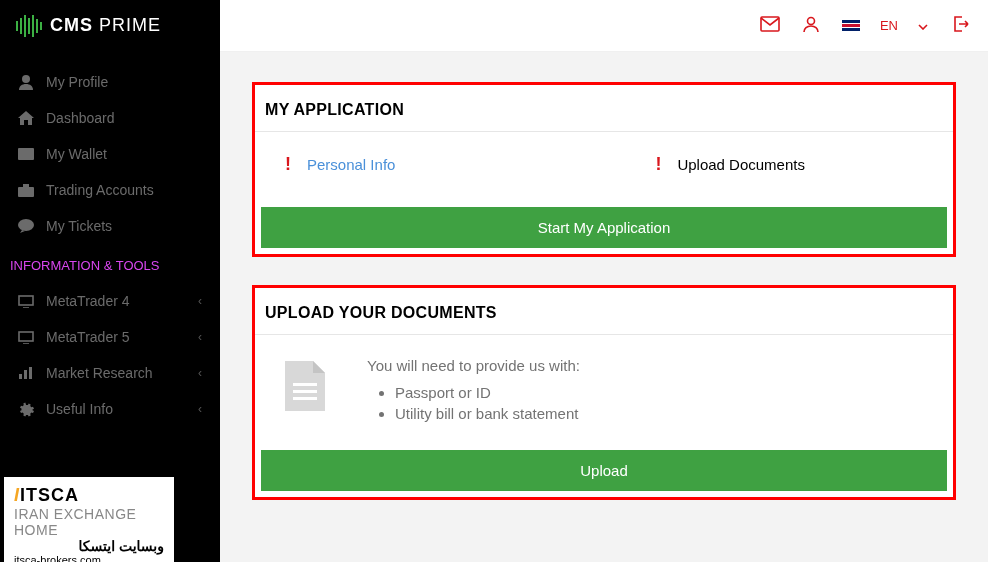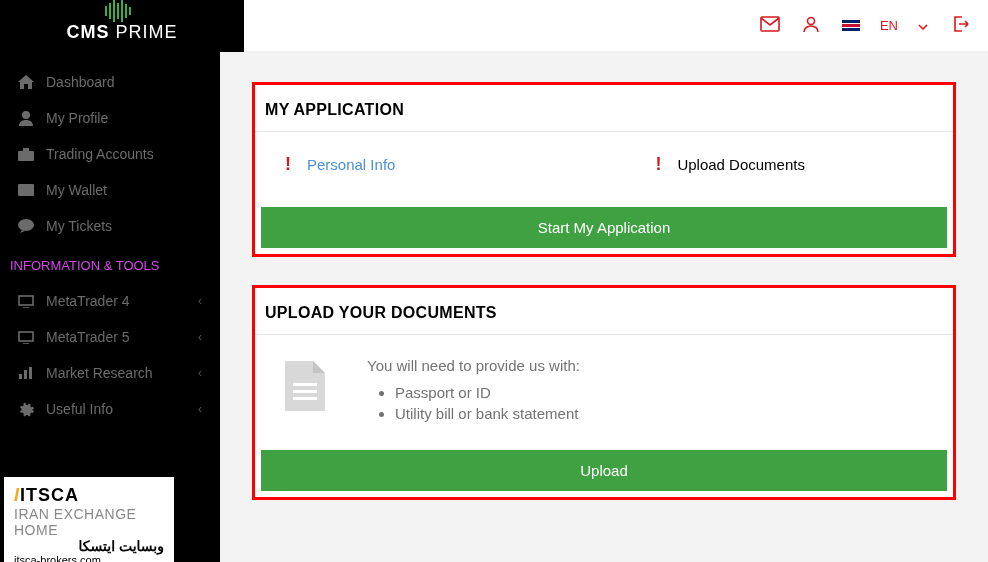--- a/index.html
+++ b/index.html
@@ -7,27 +7,26 @@
 
 .header {
   height: 52px;
   display: flex;
   align-items: center;
   justify-content: space-between;
   padding: 0 18px 0 0;
   border-bottom: 1px solid #f0f0f0;
 }
 .logo-area {
-  width: 244px;
+  width: 220px;
   height: 52px;
   background: #000;
   display: flex;
   align-items: center;
   padding: 0 16px;
-  flex-direction: column;
 }
 .logo-bars { display: flex; align-items: center; gap: 2px; margin-right: 8px; }
 .logo-bars span { width: 2px; background: #3cb043; display: inline-block; }
 .logo-bars span:nth-child(1){height:10px}
 .logo-bars span:nth-child(2){height:16px}
 .logo-bars span:nth-child(3){height:22px}
 .logo-bars span:nth-child(4){height:16px}
 .logo-bars span:nth-child(5){height:22px}
 .logo-bars span:nth-child(6){height:14px}
 .logo-bars span:nth-child(7){height:8px}
@@ -119,51 +118,51 @@
           <path d="M9 10h9m0 0l-3-3m3 3l-3 3"></path>
         </svg>
     </span>
   </div>
 </div>
 
 <div class="layout">
   <div class="sidebar">
     <div class="item">
       <span class="sicon">
-          <svg width="16" height="14" viewBox="0 0 16 14" fill="#6b6b6b">
-            <path d="M8 0L0 7h2v7h4V9h4v5h4V7h2z"></path>
-          </svg>
-        </span>
-      <span>Dashboard</span>
-    </div>
-    <div class="item">
-      <span class="sicon">
           <svg width="14" height="15" viewBox="0 0 14 15" fill="#6b6b6b">
             <circle cx="7" cy="4" r="4"></circle>
             <path d="M0 15c0-4 3-6 7-6s7 2 7 6z"></path>
           </svg>
         </span>
       <span>My Profile</span>
     </div>
     <div class="item">
       <span class="sicon">
+          <svg width="16" height="14" viewBox="0 0 16 14" fill="#6b6b6b">
+            <path d="M8 0L0 7h2v7h4V9h4v5h4V7h2z"></path>
+          </svg>
+        </span>
+      <span>Dashboard</span>
+    </div>
+    <div class="item">
+      <span class="sicon">
+          <svg width="16" height="12" viewBox="0 0 16 12" fill="#6b6b6b">
+            <rect width="16" height="12" rx="1"></rect>
+          </svg>
+        </span>
+      <span>My Wallet</span>
+    </div>
+    <div class="item">
+      <span class="sicon">
           <svg width="16" height="13" viewBox="0 0 16 13" fill="#6b6b6b">
             <rect y="3" width="16" height="10" rx="1"></rect>
             <rect x="5" width="6" height="3"></rect>
           </svg>
         </span>
       <span>Trading Accounts</span>
-    </div>
-    <div class="item">
-      <span class="sicon">
-          <svg width="16" height="12" viewBox="0 0 16 12" fill="#6b6b6b">
-            <rect width="16" height="12" rx="1"></rect>
-          </svg>
-        </span>
-      <span>My Wallet</span>
     </div>
     <div class="item">
       <span class="sicon">
           <svg width="16" height="14" viewBox="0 0 16 14" fill="#6b6b6b">
             <ellipse cx="8" cy="6" rx="8" ry="6"></ellipse>
             <path d="M4 11l-2 3 5-2z"></path>
           </svg>
         </span>
       <span>My Tickets</span>
     </div>

